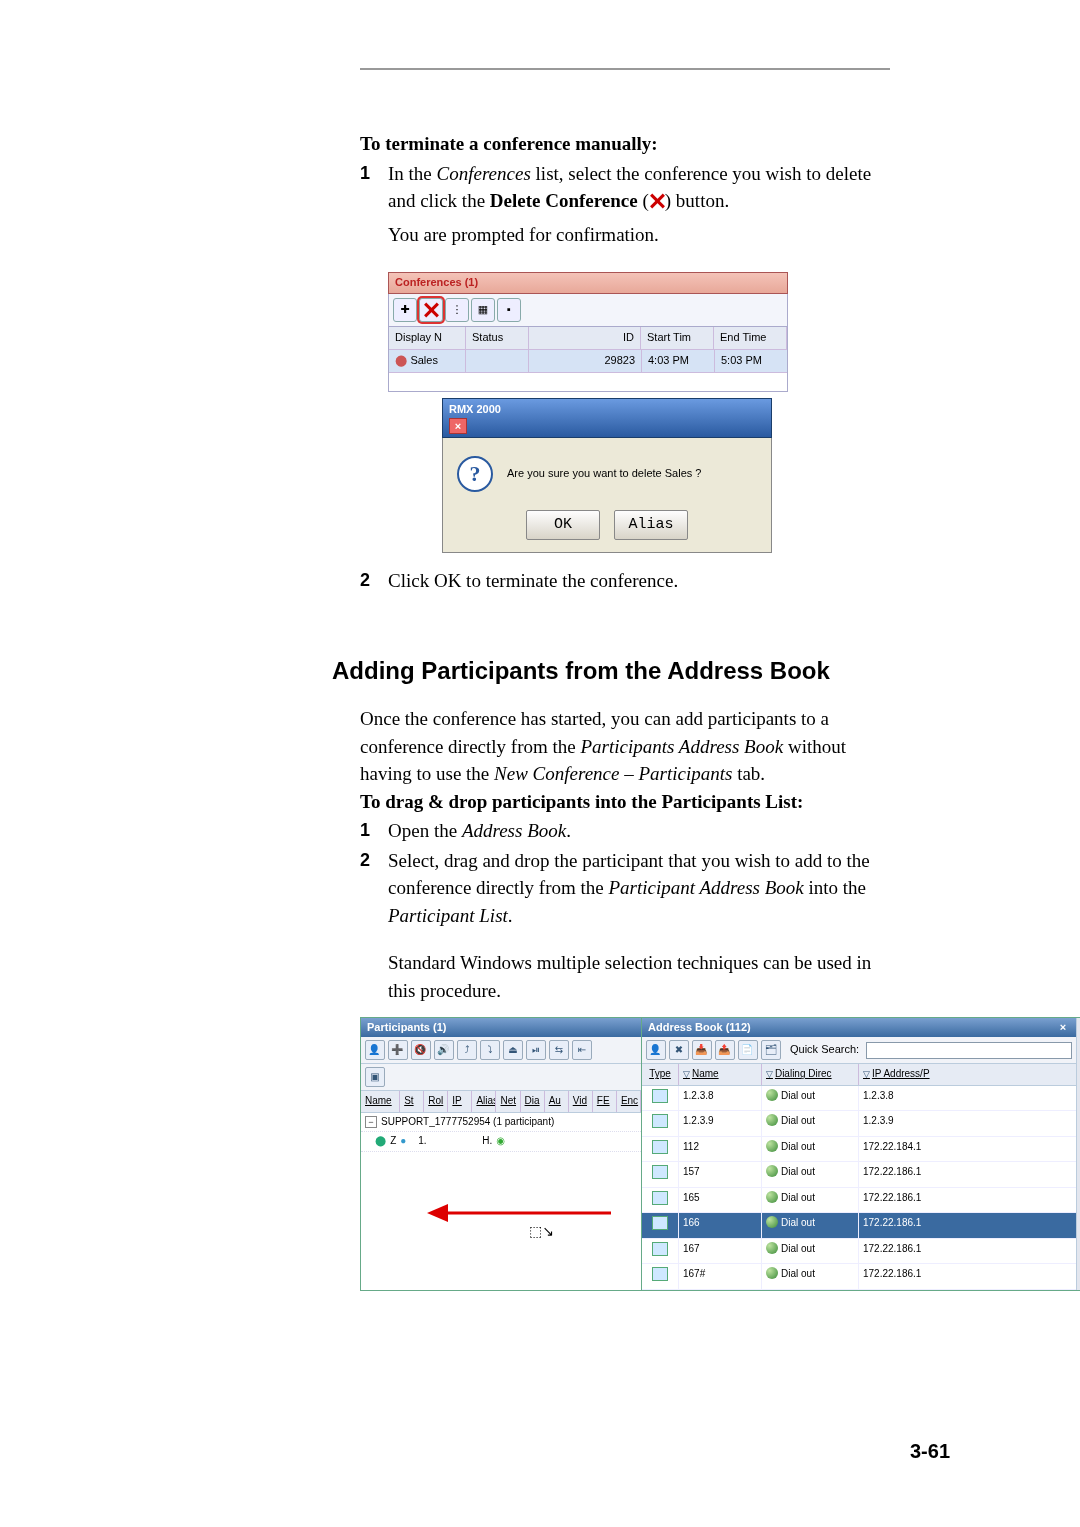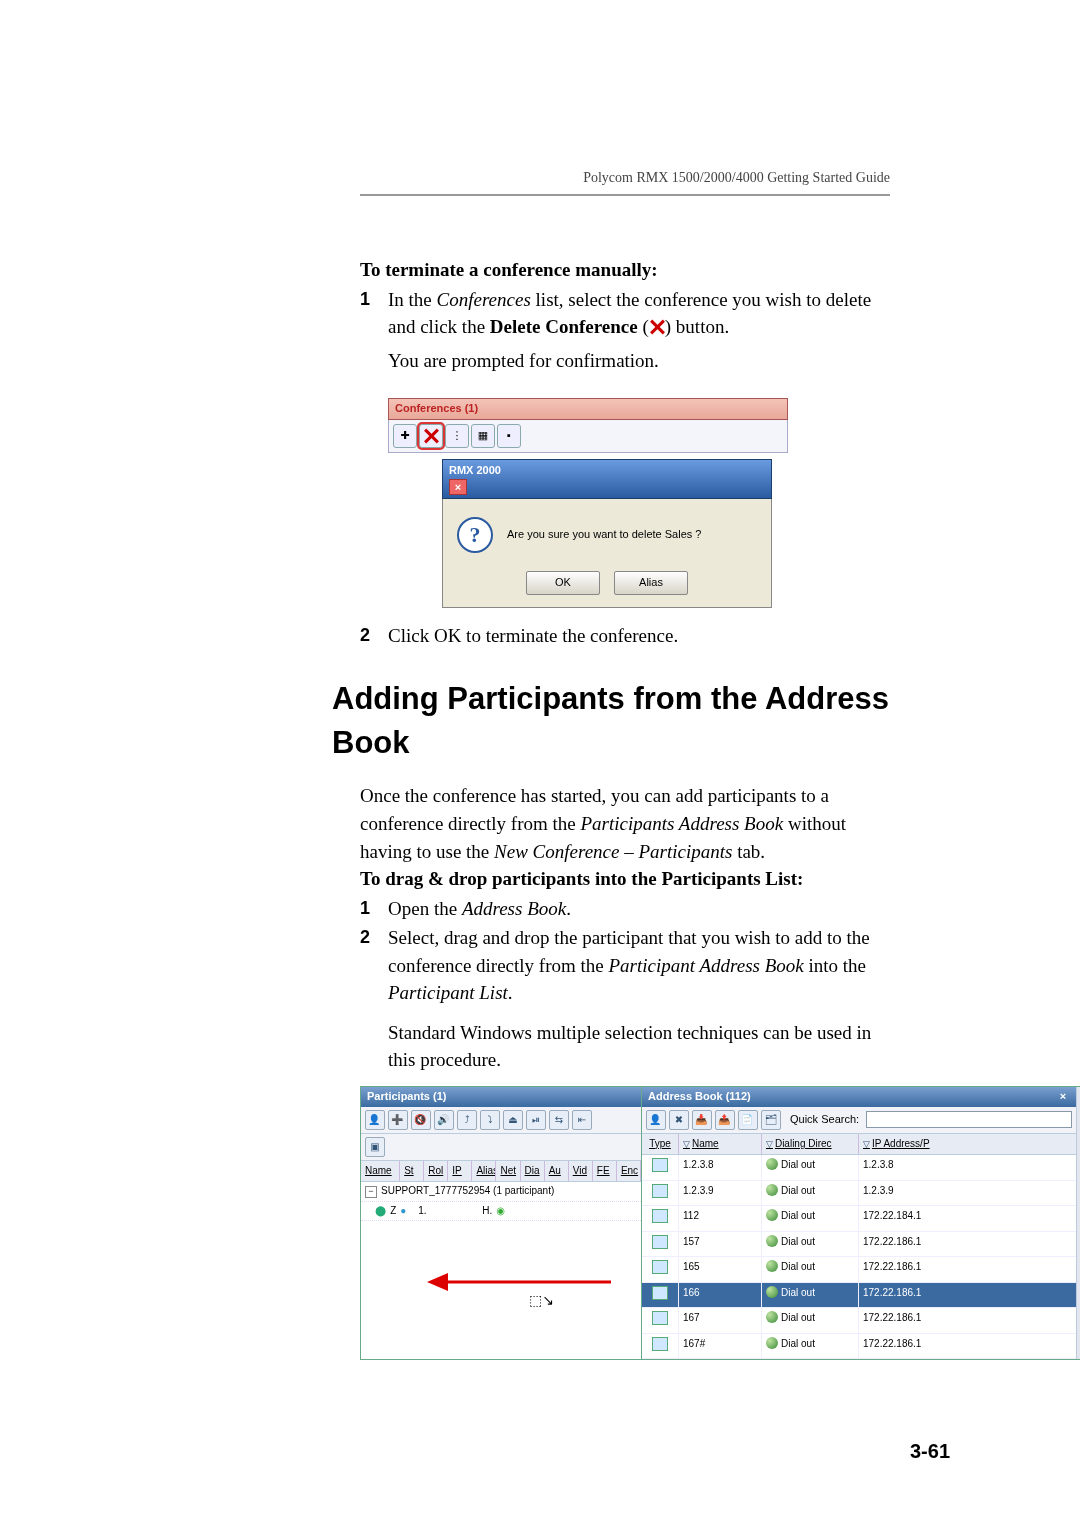--- a/index.html
+++ b/index.html
@@ -37,22 +37,22 @@
   .bold { font-weight: bold; }
   .italic { font-style: italic; }
   .num-item { position: relative; margin: 2px 0 2px 0; padding-left: 28px; }
   .num-item .num {
     position: absolute; left: 0; top: 0; font-weight: bold; font-family: Arial, sans-serif;
     font-size: 18px;
   }
   .section-heading {
     font-family: Arial, Helvetica, sans-serif;
     font-weight: bold;
-    font-size: 31px;
-    margin-top: 27px;
+    font-size: 24px;
+    margin-top: 60px;
     margin-bottom: 16px;
   }
   .para-left { margin-left: 0; }
 
   
   .del-icon {
     display: inline-block;
     width: 16px; height: 16px;
     vertical-align: -2px;
     position: relative;
@@ -115,21 +115,21 @@
   .dlg-msg { display:flex; gap:14px; align-items:center; margin-bottom:18px; }
   .q-ico {
     width:32px;height:32px;border:2px solid #2a5aa0;border-radius:50%;
     background:#fff;color:#2a5aa0;font-size:22px;font-weight:bold;
     display:flex;align-items:center;justify-content:center;font-family: Georgia, serif;
   }
   .dlg-btns { display:flex; gap:14px; justify-content:center; }
   .dlg-btn {
     width:72px; text-align:center; padding:3px 0;
     background:linear-gradient(#fefefe,#d8d4c8); border:1px solid #888;
-    font-size:11px; border-radius:2px;
+    font-size:15px; border-radius:2px;font-family:Liberation Mono, monospace;
   }
 
   
   .ab-shot {
     margin: 12px 6px 0 0;
     display:flex; width: 733px;
     font-family: Tahoma, Arial, sans-serif; font-size:11px;
   }
   .ab-left, .ab-right { border:1px solid #6a8; }
   .ab-left { width: 280px; }
@@ -190,21 +190,20 @@
 
   .page-num {
     position:absolute; bottom: 64px; right: 130px;
     font-family: Arial, sans-serif; font-weight:bold; font-size:20px;
   }
 </style>
 </head>
 <body>
 
 <div class="page">
-  <div class="header-right">Polycom RMX 1500/2000/4000 Getting Started Guide</div>
   <hr class="header-rule">
 
   <div class="content">
     <div class="bold">To terminate a conference manually:</div>
 
     <div class="num-item">
       <span class="num">1</span>
       <span>In the </span><span class="italic">Conferences</span><span> list, select the conference you wish to delete and click the </span><span class="bold">Delete Conference</span><span> (</span><span class="del-icon"></span><span>) button.</span>
       <div style="margin-top:6px">You are prompted for confirmation.</div>
     </div>
@@ -213,20 +212,37 @@
       <div class="conf-title red">Conferences (1)</div>
       <div class="conf-tb">
         <span class="ico">✚</span>
         <span class="ico red-outline">
             <span class="del-icon"></span>
           </span>
         <span class="ico">⋮</span>
         <span class="ico">▦</span>
         <span class="ico">▪</span>
       </div>
+      <div class="conf-grid">
+        <div class="conf-row head">
+          <div class="conf-cell c-dn">Display N</div>
+          <div class="conf-cell c-st">Status</div>
+          <div class="conf-cell c-id">ID</div>
+          <div class="conf-cell c-t">Start Tim</div>
+          <div class="conf-cell c-t">End Time</div>
+        </div>
+        <div class="conf-row data">
+          <div class="conf-cell c-dn"><span style="color:#c55">⬤</span> <span>Sales</span></div>
+          <div class="conf-cell c-st"></div>
+          <div class="conf-cell c-id">29823</div>
+          <div class="conf-cell c-t">4:03 PM</div>
+          <div class="conf-cell c-t" style="border-right:0">5:03 PM</div>
+        </div>
+        <div style="height:18px"></div>
+      </div>
       <div class="dialog-wrap">
         <div class="dlg-title">
           <span>RMX 2000</span>
           <span class="dlg-close">×</span>
         </div>
         <div class="dlg-body">
           <div class="dlg-msg">
             <div class="q-ico">?</div>
             <div>Are you sure you want to delete Sales ?</div>
           </div>
@@ -251,21 +267,21 @@
 
     <div class="bold" style="margin-top:0">To drag &amp; drop participants into the Participants List:</div>
 
     <div class="num-item">
       <span class="num">1</span>
       <span><span>Open the </span><span class="italic">Address Book</span><span>.</span></span>
     </div>
     <div class="num-item">
       <span class="num">2</span>
       <span><span>Select, drag and drop the participant that you wish to add to the conference directly from the </span><span class="italic">Participant Address Book</span><span> into the </span><span class="italic">Participant List</span><span>.</span></span>
-      <div style="margin-top:12px">Standard Windows multiple selection techniques can be used in this procedure.</div>
+      <div style="margin-top:20px">Standard Windows multiple selection techniques can be used in this procedure.</div>
     </div>
 
     <div class="ab-shot">
 
       <div class="ab-left">
         <div class="pane-title">
           <span>Participants (1)</span>
         </div>
         <div class="ab-tb">
           <span class="ico">👤</span>

